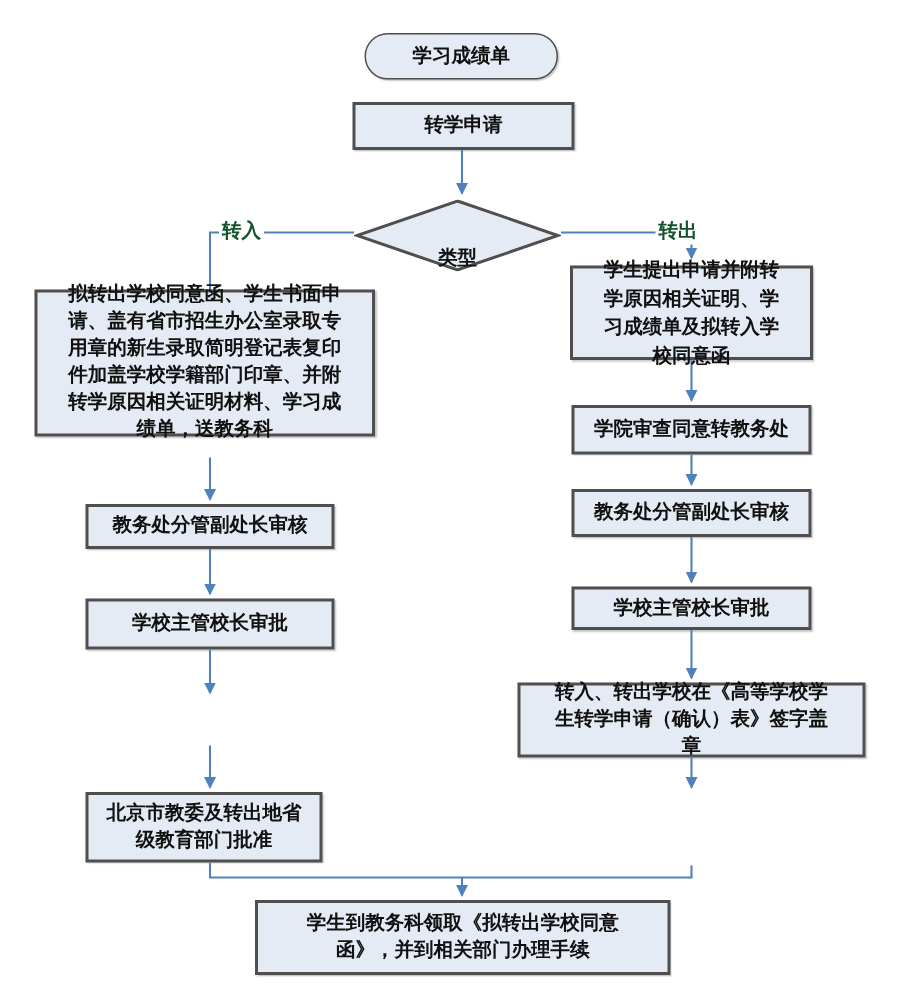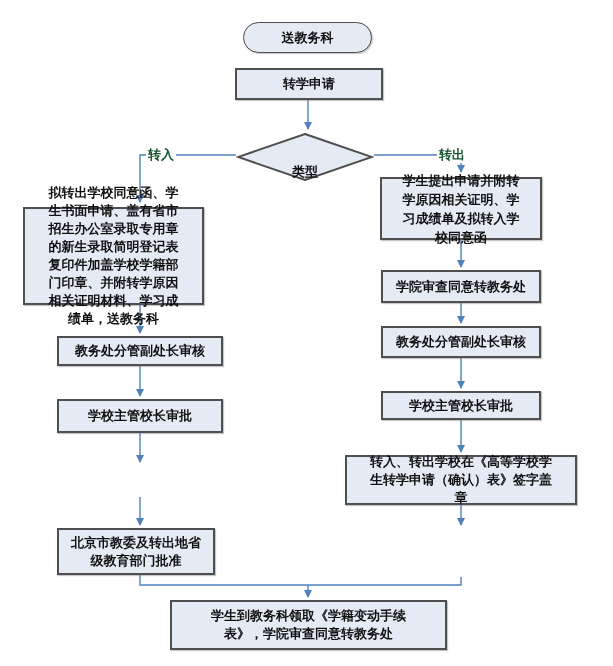--- a/index.html
+++ b/index.html
@@ -56,40 +56,40 @@
     <path d="M461 240 V267" stroke="#4f81bd" stroke-width="1.4" fill="none" marker-end="url(#arrow)"></path>
     <path d="M461 303 V323" stroke="#4f81bd" stroke-width="1.4" fill="none" marker-end="url(#arrow)"></path>
     <path d="M461 358 V388" stroke="#4f81bd" stroke-width="1.4" fill="none" marker-end="url(#arrow)"></path>
     <path d="M461 420 V452" stroke="#4f81bd" stroke-width="1.4" fill="none" marker-end="url(#arrow)"></path>
     <path d="M461 505 V525" stroke="#4f81bd" stroke-width="1.4" fill="none" marker-end="url(#arrow)"></path>
 
     <path d="M140 575 V585 H461 V577" stroke="#4f81bd" stroke-width="1.4" fill="none"></path>
     <path d="M308 585 V597" stroke="#4f81bd" stroke-width="1.4" fill="none" marker-end="url(#arrow)"></path>
   </svg>
 
-  <div class="node pill" style="left:243px;top:22px;width:129px;height:31px">送教务科</div>
+  <div class="node pill" style="left:243px;top:22px;width:129px;height:31px">学习成绩单</div>
 
   <div class="node" style="left:235px;top:68px;width:148px;height:32px">转学申请</div>
 
   <div class="diamond" style="left:236px;top:133px;width:138px;height:48px">
     <svg width="138" height="48">
       <polygon points="69,1 136,24 69,47 2,24" fill="#e4ebf5" stroke="#4f4f4f" stroke-width="2"></polygon>
     </svg>
     <span class="dtext">类型</span>
   </div>
 
   <div class="branch-label" style="left:146px;top:147px">转入</div>
   <div class="branch-label" style="left:437px;top:147px">转出</div>
 
-  <div class="node big" style="left:23px;top:207px;width:181px;height:98px">拟转出学校同意函、学生书面申请、盖有省市招生办公室录取专用章的新生录取简明登记表复印件加盖学校学籍部门印章、并附转学原因相关证明材料、学习成绩单，送教务科</div>
+  <div class="node big" style="left:23px;top:193px;width:227px;height:98px">拟转出学校同意函、学生书面申请、盖有省市招生办公室录取专用章的新生录取简明登记表复印件加盖学校学籍部门印章、并附转学原因相关证明材料、学习成绩单，送教务科</div>
   <div class="node" style="left:57px;top:336px;width:166px;height:30px">教务处分管副处长审核</div>
   <div class="node" style="left:57px;top:399px;width:166px;height:34px">学校主管校长审批</div>
   <div class="node" style="left:57px;top:528px;width:158px;height:47px">北京市教委及转出地省级教育部门批准</div>
 
   <div class="node big" style="left:380px;top:177px;width:162px;height:63px;line-height:19px">学生提出申请并附转学原因相关证明、学习成绩单及拟转入学校同意函</div>
   <div class="node" style="left:381px;top:270px;width:160px;height:33px">学院审查同意转教务处</div>
   <div class="node" style="left:381px;top:326px;width:160px;height:32px">教务处分管副处长审核</div>
   <div class="node" style="left:381px;top:391px;width:160px;height:29px">学校主管校长审批</div>
   <div class="node big" style="left:345px;top:455px;width:232px;height:50px">转入、转出学校在《高等学校学生转学申请（确认）表》签字盖章</div>
 
-  <div class="node big" style="left:170px;top:600px;width:277px;height:50px">学生到教务科领取《学籍变动手续表》，学院审查同意转教务处</div>
+  <div class="node big" style="left:170px;top:600px;width:277px;height:50px">学生到教务科领取《拟转出学校同意函》，并到相关部门办理手续</div>
 
 </div>
 
 </body></html>

